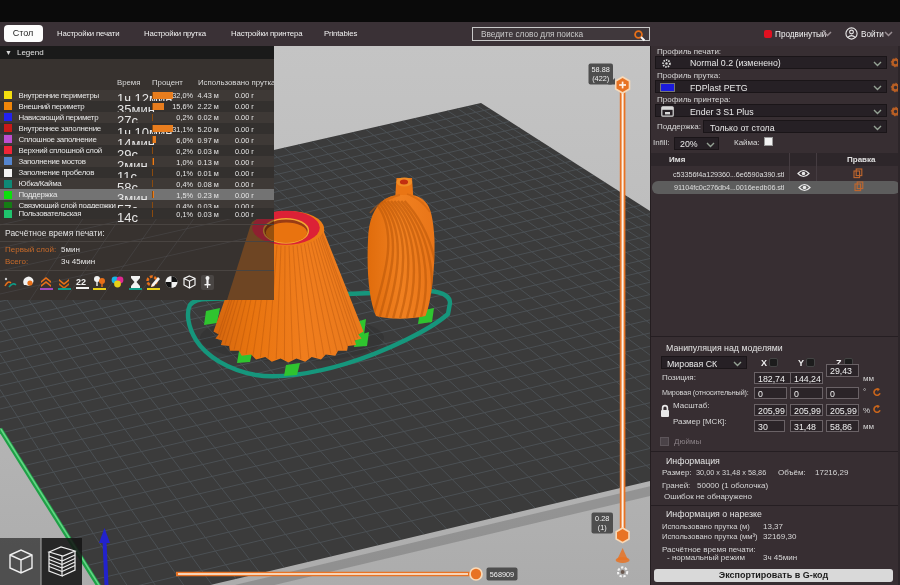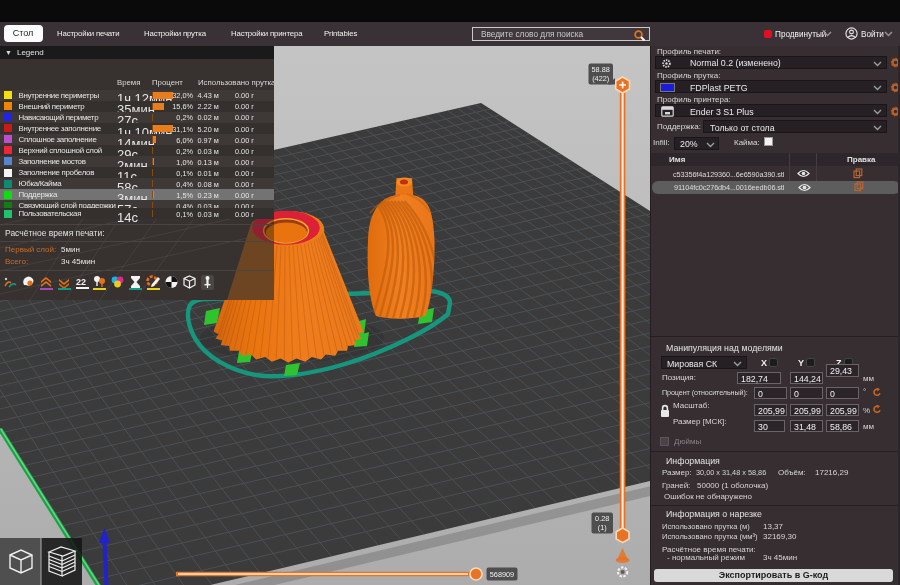--- a/index.html
+++ b/index.html
@@ -581,25 +581,25 @@
         <path d="M1 1 L4.5 4.5 L8 1" stroke="#94a294" stroke-width="1.4" fill="none"></path>
       </svg>
     </div>
  <div class="axlab" style="left:110px;top:312px">X</div>
     <span class="xyzbox" style="left:118px;top:312px"></span>
  <div class="axlab" style="left:147px;top:312px">Y</div>
     <span class="xyzbox" style="left:155px;top:312px"></span>
  <div class="axlab" style="left:185px;top:312px">Z</div>
     <span class="xyzbox" style="left:193px;top:312px"></span>
  <div class="rlab" style="left:11px;top:328px">Позиция:</div>
- <div class="ibox" style="left:86px;top:325.5px;width:44px">182,74</div>
+ <div class="ibox" style="left:103px;top:325.5px;width:44px">182,74</div>
     <div class="ibox" style="left:139px;top:325.5px;width:33px">144,24</div>
     <div class="ibox" style="left:175px;top:318px;width:33px">29,43</div>
  <div class="unit" style="left:212px;top:328px">мм</div>
- <div class="rlab" style="left:11px;top:342.5px;font-size:7.2px;letter-spacing:-0.1px">Процент (относительный):</div>
+ <div class="rlab" style="left:11px;top:342.5px;font-size:7.2px;letter-spacing:-0.1px">Мировая (относительный):</div>
  <div class="ibox" style="left:103px;top:340.5px;width:33px">0</div>
     <div class="ibox" style="left:139px;top:340.5px;width:33px">0</div>
     <div class="ibox" style="left:175px;top:340.5px;width:33px">0</div>
  <div class="unit" style="left:212px;top:341px">°</div>
  <span class="undo" style="left:221px;top:340.5px"><svg width="10" height="10" viewBox="0 0 12 12">
         <path d="M9.6 7.4 A3.7 3.7 0 1 1 8 3" fill="none" stroke="#c8651c" stroke-width="2"></path>
         <polygon points="5.6,1.2 9.6,2.4 6.8,5.4" fill="#c8651c"></polygon>
       </svg></span>
  <span style="position:absolute;left:9px;top:358px"><svg width="10" height="14" viewBox="0 0 10 14">
         <rect x="1" y="6" width="8" height="7" rx="1" fill="#e8e8e8"></rect>

